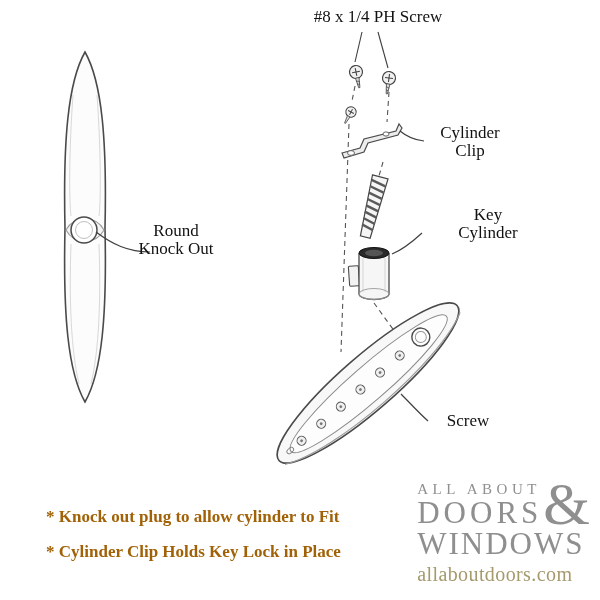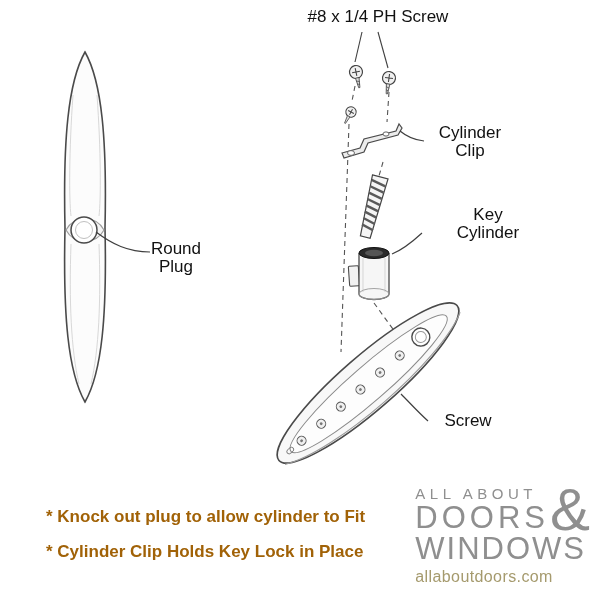--- a/index.html
+++ b/index.html
@@ -1,30 +1,30 @@
 <!DOCTYPE html>
 <html><head>
 <meta charset="utf-8">
 <style>
   html,body{margin:0;padding:0;background:#ffffff;}
   #page{position:relative;width:600px;height:600px;background:#ffffff;overflow:hidden;
-        font-family:Liberation Sans, sans-serif;color:#1a1a1a;}
+        font-family:Liberation Serif, serif;color:#1a1a1a;}
   #diagram-svg{position:absolute;left:0;top:0;}
   .callout{position:absolute;font-size:17px;line-height:1.08;text-align:center;color:#111;}
   .callout .ln{display:block;}
   .notes{position:absolute;left:46px;font-size:17px;font-weight:600;color:#a16207;}
   #note-1{top:507px;}
   #note-2{top:542px;}
   .logo{position:absolute;right:10px;bottom:14px;color:#8f8f8f;text-align:left;user-select:none;}
   .logo-row{display:flex;align-items:center;}
   .logo-allabout{font-size:15px;letter-spacing:4.5px;line-height:1.1;}
   .logo-doors{font-size:31px;letter-spacing:4px;line-height:1.0;}
   .logo-amp{font-size:60px;line-height:0.75;margin-left:1px;}
   .logo-windows{font-size:31px;letter-spacing:2px;line-height:1.05;}
-  .logo-site{font-size:16px;color:#a59a6d;letter-spacing:0.4px;margin-top:2px;}
+  .logo-site{font-size:20px;color:#a59a6d;letter-spacing:0.4px;margin-top:2px;}
 </style>
 </head>
 <body>
 
 <div id="page">
 
   <svg id="diagram-svg" width="600" height="600" viewBox="0 0 600 600">
 
     <g>
       <path d="M85 52 C 68 82, 63 140, 65 228 C 63 316, 68 372, 85 402 C 102 372, 107 316, 105 228 C 107 140, 102 82, 85 52 Z" fill="#fcfcfc" stroke="#4a4a4a" stroke-width="1.6"></path>
@@ -136,23 +136,23 @@
 
   <div class="callout" id="label-key" style="left:442px;top:206px;width:92px;">
     <span class="ln">Key</span>
     <span class="ln">Cylinder</span>
   </div>
 
   <div class="callout" id="label-pull" style="left:418px;top:412px;width:100px;">
     <span class="ln">Screw</span>
   </div>
 
-  <div class="callout" id="label-knockout" style="left:116px;top:240px;width:120px;">
+  <div class="callout" id="label-knockout" style="left:116px;top:222px;width:120px;">
     <span class="ln">Round</span>
-    <span class="ln">Plug</span>
+    <span class="ln">Knock Out</span>
   </div>
 
   <div class="notes" id="note-1">* Knock out plug to allow cylinder to Fit</div>
   <div class="notes" id="note-2">* Cylinder Clip Holds Key Lock in Place</div>
 
   <div class="logo">
     <div class="logo-row">
       <div class="logo-col">
         <div class="logo-allabout">ALL ABOUT</div>
         <div class="logo-doors">DOORS</div>

